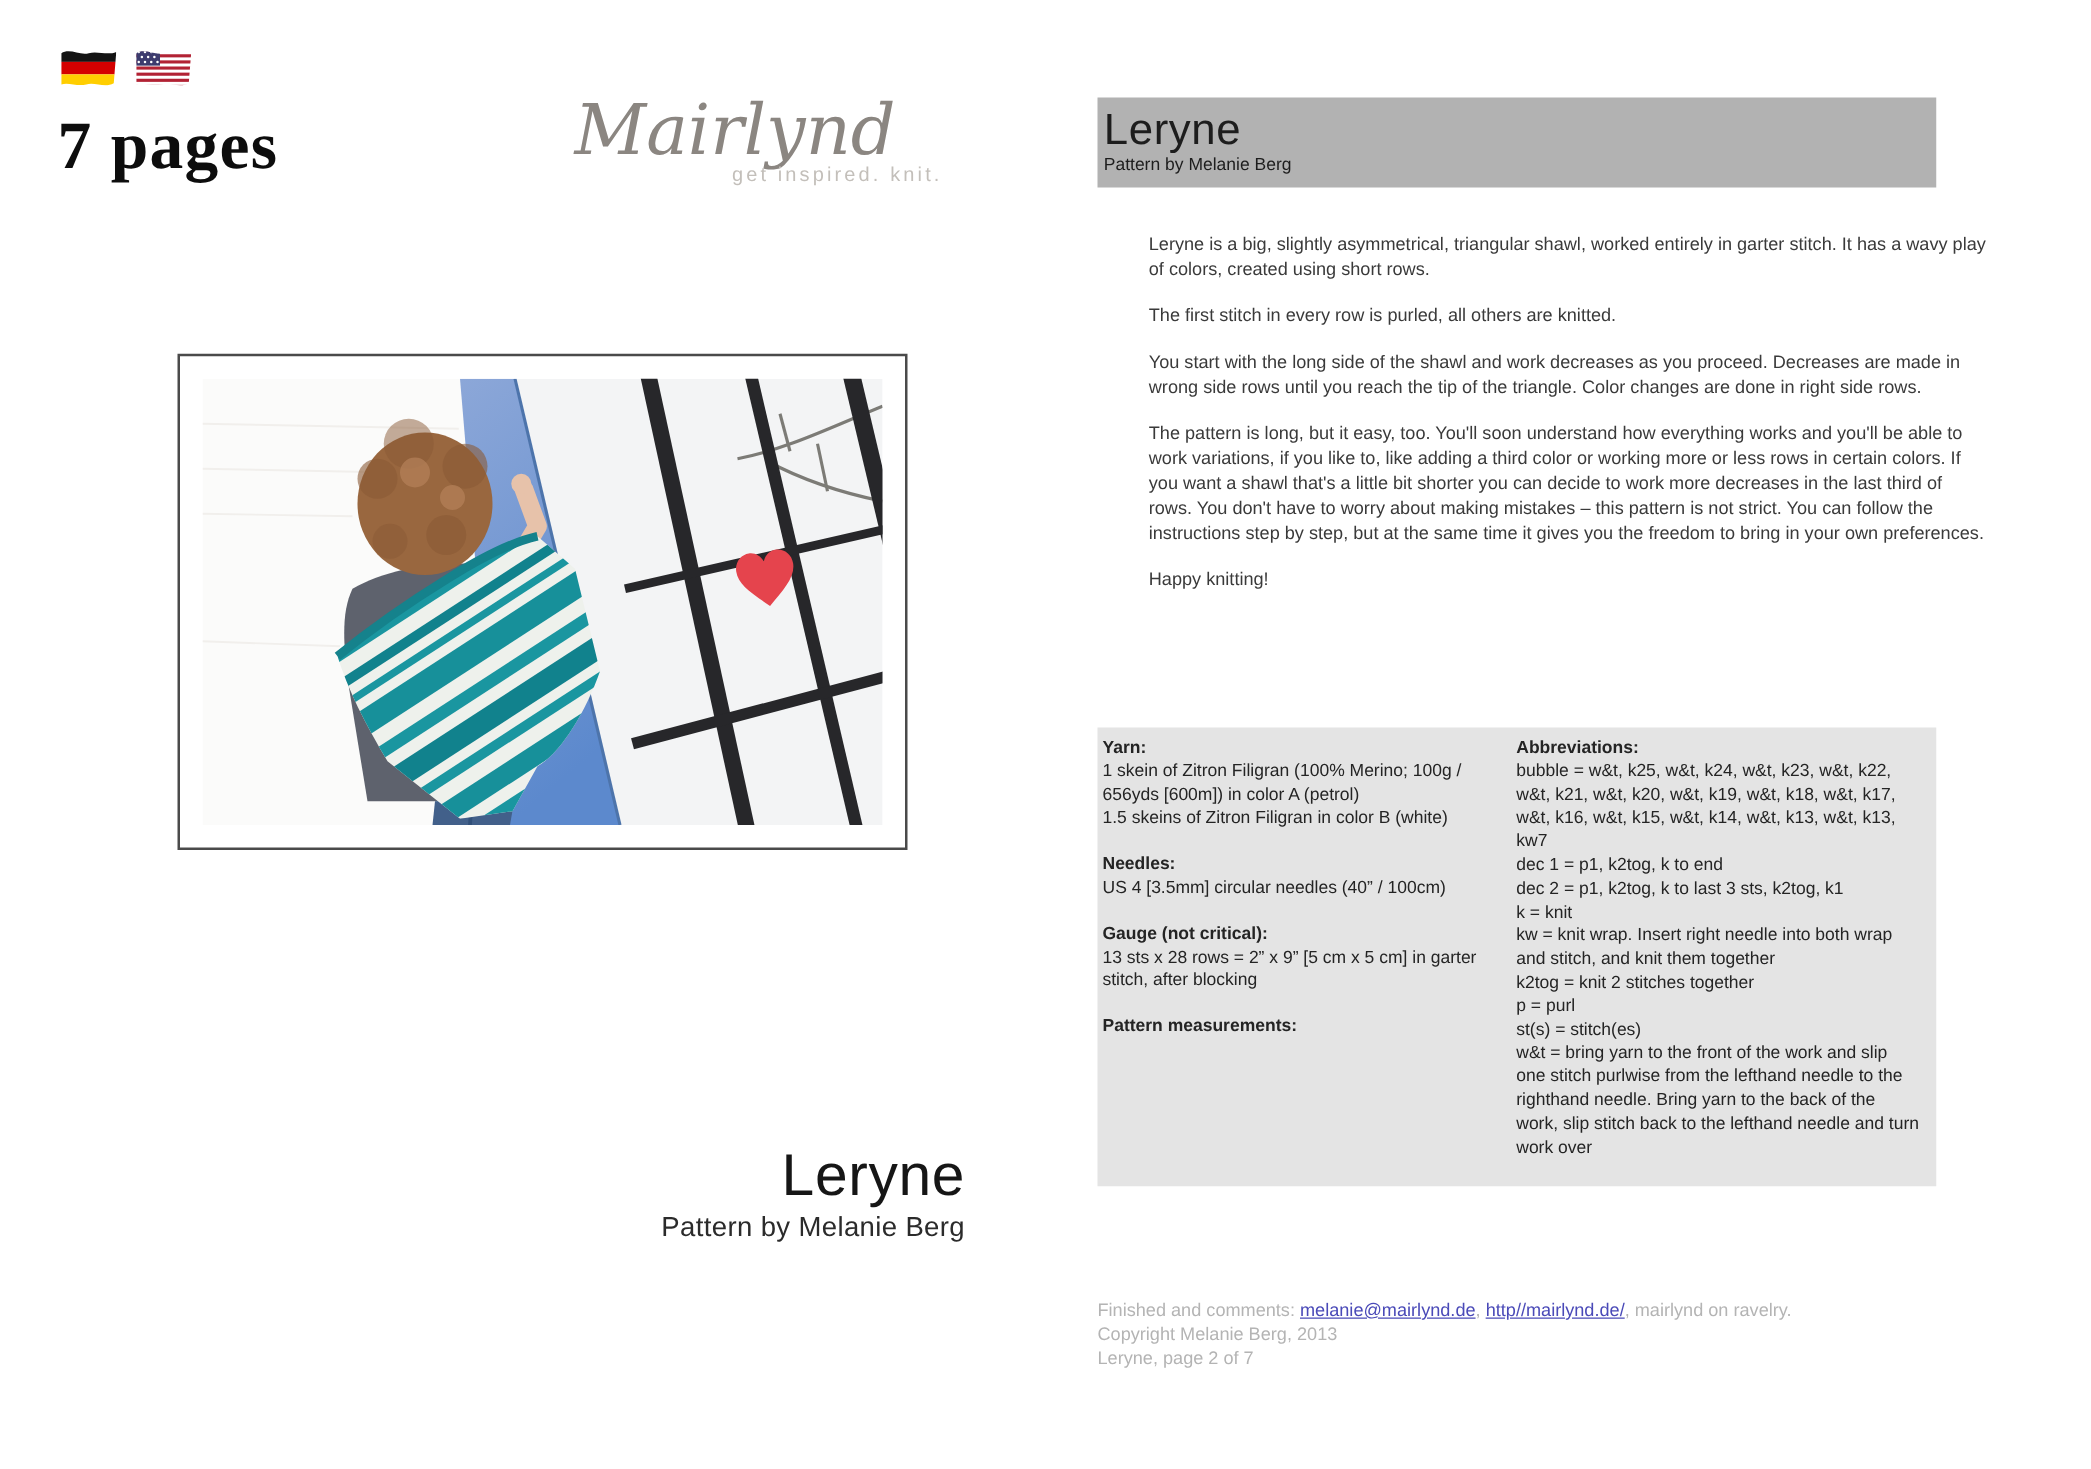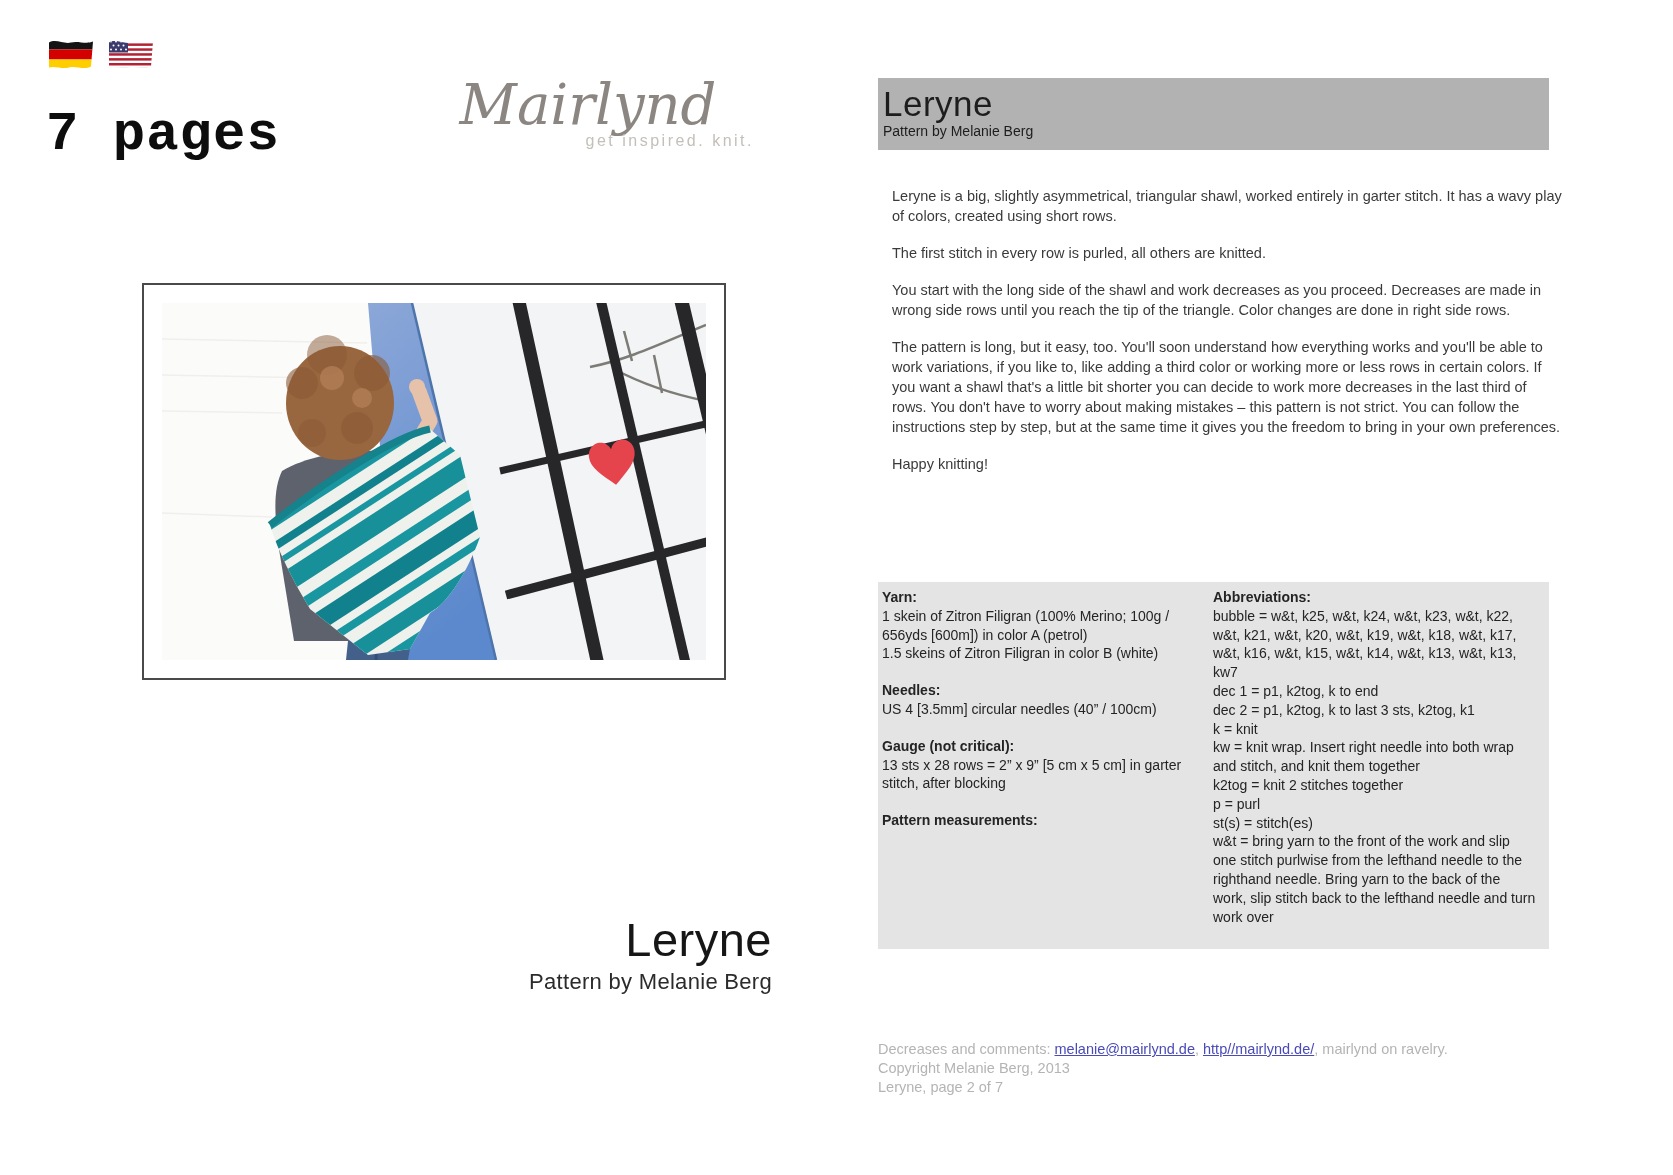--- a/index.html
+++ b/index.html
@@ -6,21 +6,21 @@
   html,body { width:1673px; height:1175px; background:#ffffff; overflow:hidden; }
   body { position:relative; font-family:"Liberation Sans", sans-serif; color:#383838; }
 
   .abs { position:absolute; }
 
   
   .flags { left:48px; top:38px; display:flex; gap:14px; }
   .flag { width:46px; height:33px; display:block; }
 
   
-  .page-count { left:46px; top:104px; font-family:Liberation Mono, monospace;
+  .page-count { left:46px; top:85px; font-family:Liberation Serif, serif;
                 font-weight:bold; font-size:54px; color:#0d0d0d; letter-spacing:1px; }
 
   
   .logo { left:408px; top:74px; width:360px; text-align:center; }
   .logo-brand { font-family:"DejaVu Serif", serif; font-style:italic; font-size:56px;
                 color:#8b8681; line-height:1.1; }
   .logo-tagline { text-align:right; padding-right:14px; font-size:16px; color:#c3bfba;
                   letter-spacing:2.5px; margin-top:-4px; }
 
   
@@ -33,21 +33,21 @@
   .left-title .t { font-size:47px; font-weight:300; color:#161616; letter-spacing:0.5px; line-height:1.1; }
   .left-title .s { font-size:22px; font-weight:300; color:#2b2b2b; margin-top:3px; letter-spacing:0.3px; }
 
   
   .r-header { left:878px; top:78px; width:671px; height:72px; background:#b2b2b2;
               padding:8px 0 0 5px; }
   .r-header .t { font-size:35px; font-weight:300; color:#1d1d1d; line-height:1.0; letter-spacing:0.5px; }
   .r-header .s { font-size:14px; font-weight:300; color:#1d1d1d; margin-top:2px; }
 
   
-  .intro { left:892px; top:186px; width:700px; font-size:14.5px; line-height:20px;
+  .intro { left:919px; top:186px; width:700px; font-size:14.5px; line-height:20px;
            color:#3a3a3a; font-weight:300; }
   .intro p { white-space:pre-line; margin:0 0 17px 0; }
   .closing { margin-top:30px; }
 
   
   .info-box { left:878px; top:582px; width:671px; height:367px; background:#e4e4e4;
               display:flex; padding:6px 0 16px 4px; font-size:14px; line-height:18.8px; color:#242424; }
   .info-col-left  { width:331px; padding-right:10px; }
   .info-col-right { width:326px; }
   .info-h { font-weight:bold; }
@@ -263,17 +263,17 @@
 one stitch purlwise from the lefthand needle to the
 righthand needle. Bring yarn to the back of the
 work, slip stitch back to the lefthand needle and turn
 work over</div>
     </div>
   </div>
 </div>
 
 <div class="abs r-footer">
   <div>
-    <span>Decreases and comments: </span><a href="#">melanie@mairlynd.de</a><span>, </span><a href="#">http//mairlynd.de/</a><span>, mairlynd on ravelry.</span>
+    <span>Finished and comments: </span><a href="#">melanie@mairlynd.de</a><span>, </span><a href="#">http//mairlynd.de/</a><span>, mairlynd on ravelry.</span>
   </div>
   <div>Copyright Melanie Berg, 2013</div>
   <div>Leryne, page 2 of 7</div>
 </div>
 
 </body></html>

